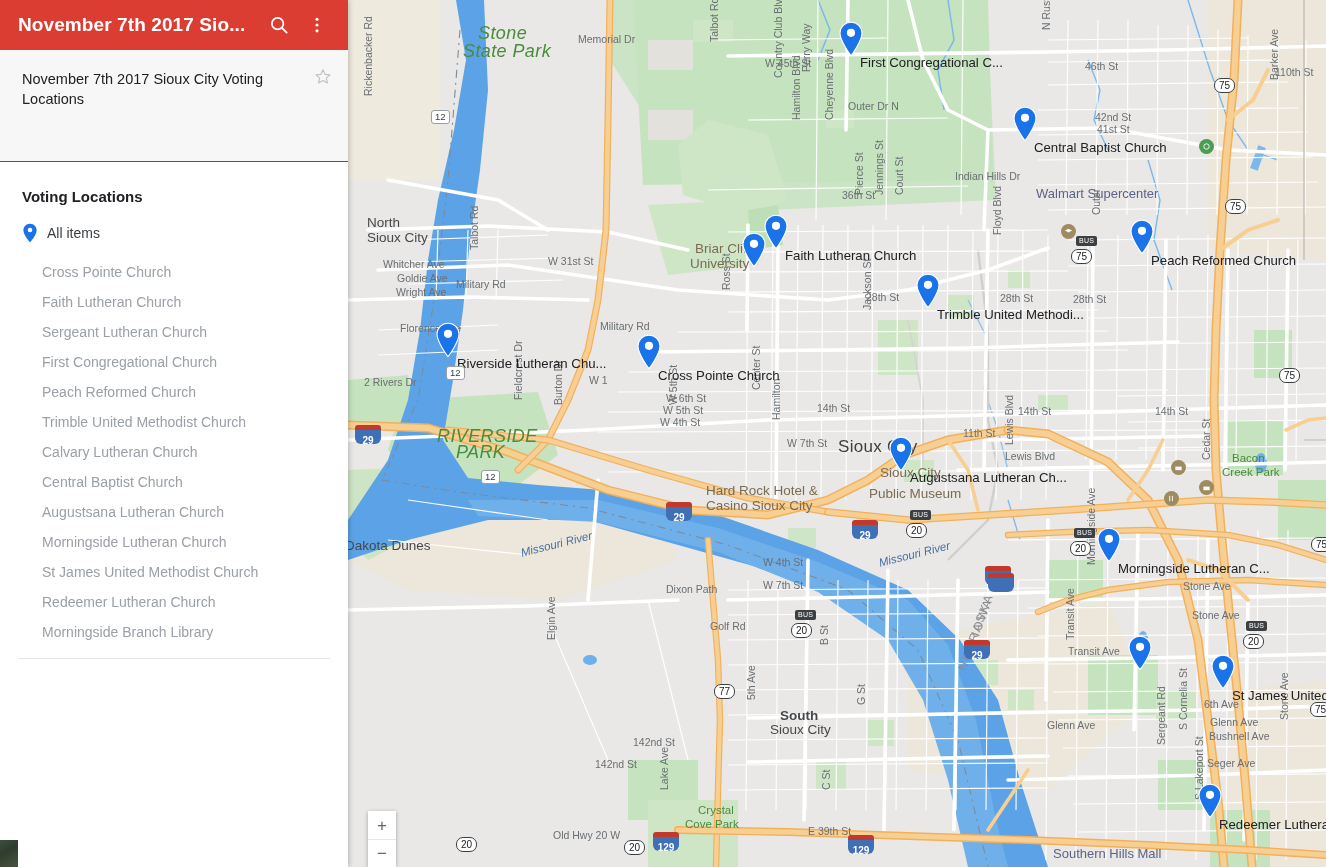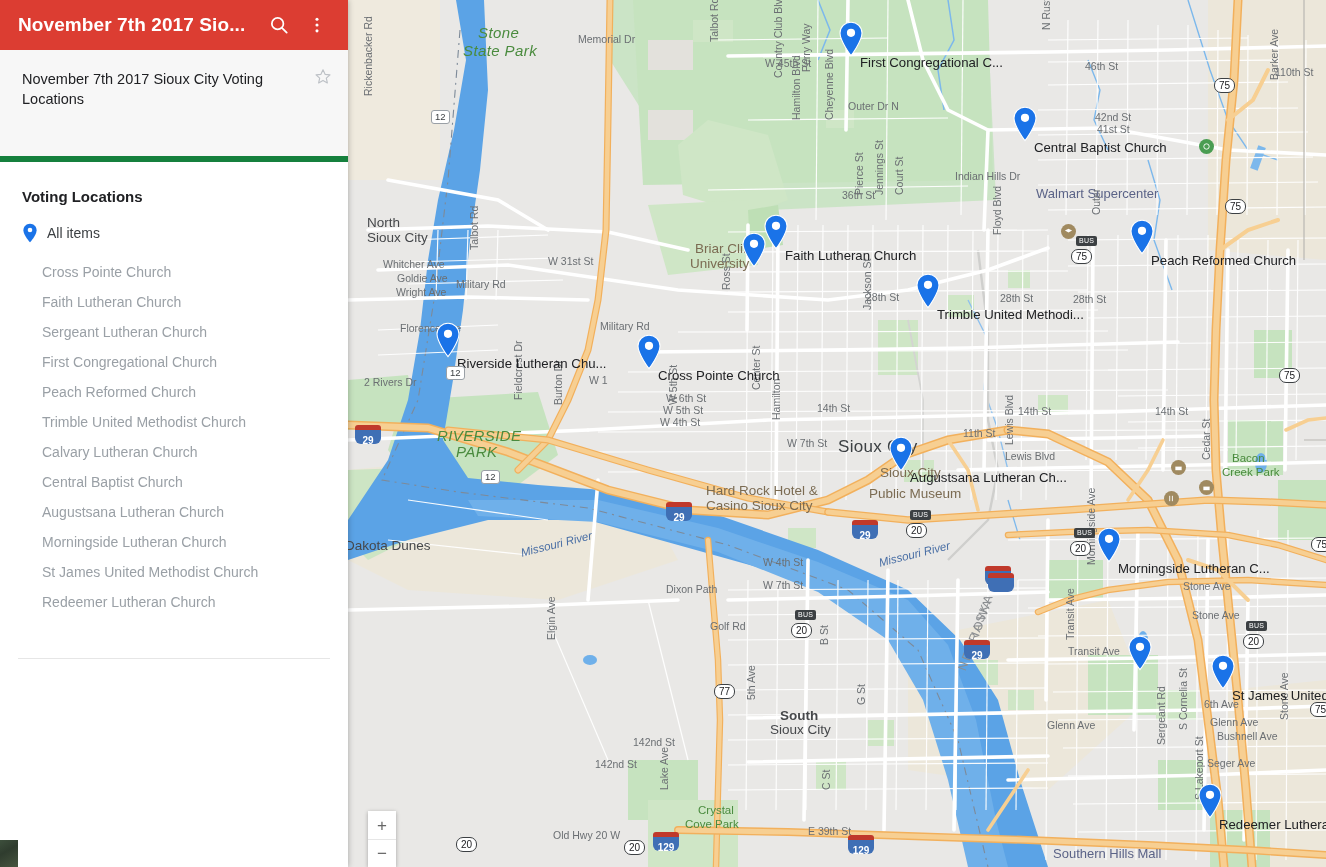--- a/index.html
+++ b/index.html
@@ -43,21 +43,21 @@
     width: 38px; height: 38px;
     display: flex; align-items: center; justify-content: center;
     cursor: pointer;
   }
   .hdr-icon svg { display: block; }
 
   .sb-mapinfo {
     position: relative;
     height: 112px;
     background: #f7f7f7;
-    border-bottom: 6px solid #15803d;
+    border-bottom: 1px solid #15803d;
     padding: 20px 44px 0 22px;
   }
   .sb-mapname {
     font-size: 14.5px;
     color: #202124;
     line-height: 19.5px;
     cursor: pointer;
   }
   .star-btn {
     position: absolute;
@@ -126,21 +126,21 @@
   
   .mlabel {
     position: absolute;
     font-family: "Liberation Sans", sans-serif;
     white-space: nowrap;
     pointer-events: none;
     user-select: none;
   }
   .mlbl-city     { font-size: 17px; color: #3c4043; letter-spacing: .3px; }
   .mlbl-town     { font-size: 13.5px; color: #46484b; text-align: center; line-height: 15px; }
-  .mlbl-park     { font-size: 15px; color: #4a8b3e; font-style: italic; letter-spacing: .4px; text-align:center; line-height:14px;}
+  .mlbl-park     { font-size: 18px; color: #4a8b3e; font-style: italic; letter-spacing: .4px; text-align:center; line-height:14px;}
   .mlbl-parkplain{ font-size: 11.5px; color: #4a8b3e; text-align:center; line-height:13px;}
   .mlbl-street   { font-size: 10.5px; color: #6b6f73; }
   .mlbl-poi      { font-size: 13px; color: #5b6387; }
   .mlbl-poi2     { font-size: 13.5px; color: #7b6b52; text-align:center; line-height:15px;}
   .mlbl-water    { font-size: 11.5px; color: #4a6fa5; font-style: italic; }
   .mlbl-state    { font-size: 12px; color: #8a8d90; letter-spacing: 2px; }
   .mlbl-marker   { font-size: 13.2px; color: #202124; font-weight: 500; }
 
   
   .shield {
@@ -255,20 +255,21 @@
           <li class="loc-item">Sergeant Lutheran Church</li>
           <li class="loc-item">First Congregational Church</li>
           <li class="loc-item">Peach Reformed Church</li>
           <li class="loc-item">Trimble United Methodist Church</li>
           <li class="loc-item">Calvary Lutheran Church</li>
           <li class="loc-item">Central Baptist Church</li>
           <li class="loc-item">Augustsana Lutheran Church</li>
           <li class="loc-item">Morningside Lutheran Church</li>
           <li class="loc-item">St James United Methodist Church</li>
           <li class="loc-item">Redeemer Lutheran Church</li>
+          <li class="loc-item">Morningside Branch Library</li>
         </ul>
       <div class="sb-divider"></div>
     </div>
 
     <div class="basemap-thumb"></div>
   </aside>
 
   <main class="map">
 
     <div class="map-canvas">
@@ -631,21 +632,21 @@
         <div class="mlabel mlbl-street" style="left: 285px; top: 736px;">142nd St</div>
         <div class="mlabel mlbl-street" style="left: 247px; top: 758px;">142nd St</div>
         <div class="mlabel mlbl-street" style="left: 460px; top: 825px;">E 39th St</div>
         <div class="mlabel mlbl-street" style="left: 205px; top: 829px;">Old Hwy 20 W</div>
         <div class="mlabel mlbl-street" style="left: 844px; top: 609px;">Stone Ave</div>
         <div class="mlabel mlbl-street" style="left: 720px; top: 645px;">Transit Ave</div>
         <div class="mlabel mlbl-street" style="left: 699px; top: 719px;">Glenn Ave</div>
         <div class="mlabel mlbl-street" style="left: 862px; top: 716px;">Glenn Ave</div>
         <div class="mlabel mlbl-street" style="left: 856px; top: 698px;">6th Ave</div>
         <div class="mlabel mlbl-street" style="left: 859px; top: 757px;">Seger Ave</div>
-        <div class="mlabel mlbl-street" style="left: 861px; top: 730px; margin-left: 8px;">Bushnell Ave</div>
+        <div class="mlabel mlbl-street" style="left: 861px; top: 730px;">Bushnell Ave</div>
         <div class="mlabel mlbl-street" style="left: 835px; top: 580px;">Stone Ave</div>
         <div class="mlabel mlbl-street" style="left: 657px; top: 450px;">Lewis Blvd</div>
         <div class="mlabel mlbl-street" style="left: 14px; top: 96px; transform: rotate(-90deg); transform-origin: left top;">Rickenbacker Rd</div>
         <div class="mlabel mlbl-street" style="left: 452px; top: 72px; transform: rotate(-90deg); transform-origin: left top;">Perry Way</div>
         <div class="mlabel mlbl-street" style="left: 424px; top: 78px; transform: rotate(-90deg); transform-origin: left top;">Country Club Blvd</div>
         <div class="mlabel mlbl-street" style="left: 442px; top: 120px; transform: rotate(-90deg); transform-origin: left top;">Hamilton Blvd</div>
         <div class="mlabel mlbl-street" style="left: 475px; top: 120px; transform: rotate(-90deg); transform-origin: left top;">Cheyenne Blvd</div>
         <div class="mlabel mlbl-street" style="left: 505px; top: 195px; transform: rotate(-90deg); transform-origin: left top;">Pierce St</div>
         <div class="mlabel mlbl-street" style="left: 525px; top: 195px; transform: rotate(-90deg); transform-origin: left top;">Jennings St</div>
         <div class="mlabel mlbl-street" style="left: 545px; top: 195px; transform: rotate(-90deg); transform-origin: left top;">Court St</div>

